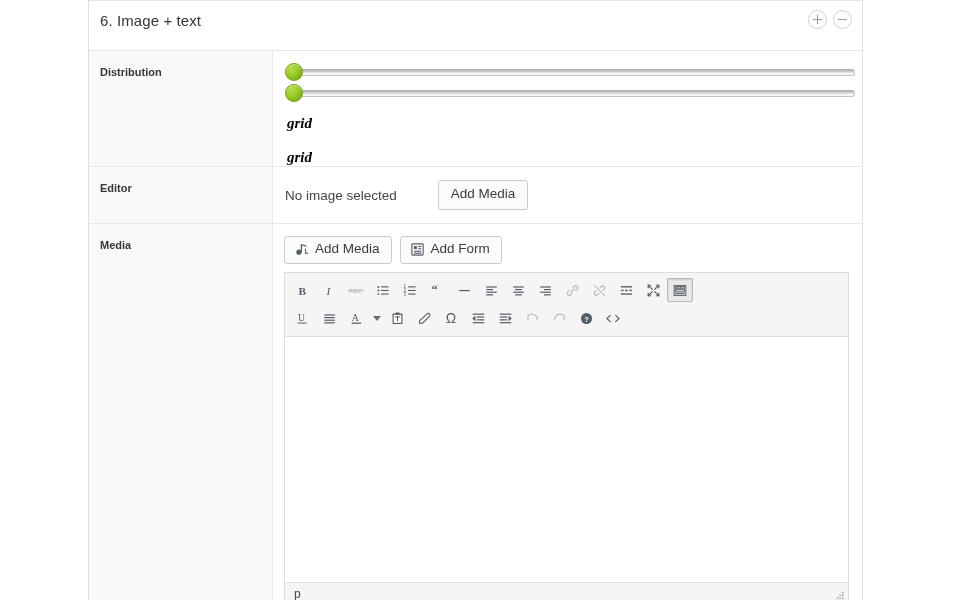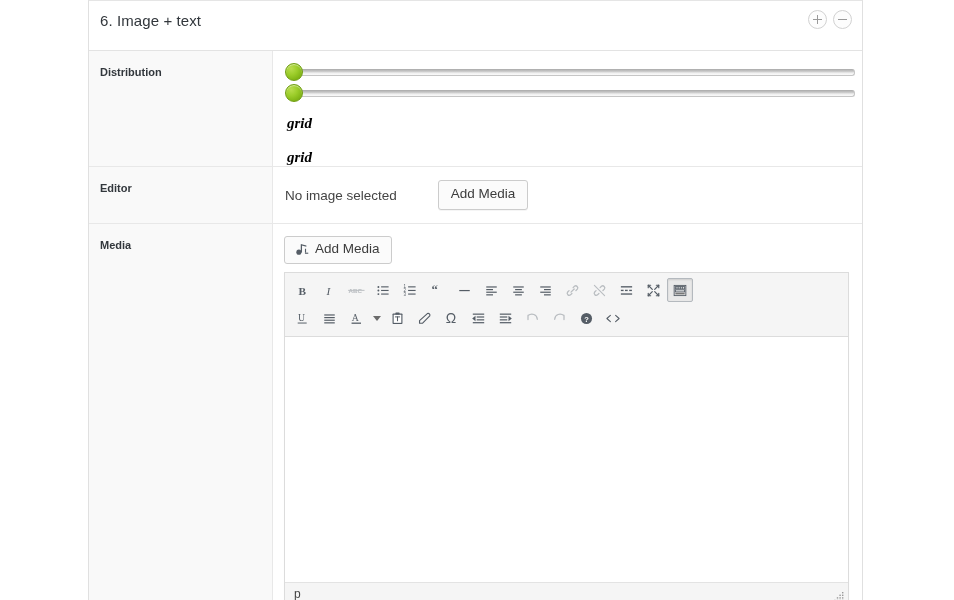--- a/index.html
+++ b/index.html
@@ -291,20 +291,33 @@
           <span>
             <svg width="15" height="15" viewBox="0 0 20 20" fill="#555d66">
               <circle cx="6.5" cy="13.5" r="3.4"></circle>
               <rect x="9" y="3" width="1.7" height="11"></rect>
               <path d="M10.2 3 L16.5 4.6 L16.5 6.4 L10.2 4.8 Z"></path>
               <rect x="14.6" y="9" width="1.5" height="5.2"></rect>
               <rect x="14.6" y="14.2" width="4.4" height="1.5"></rect>
             </svg>
           </span>
           <span>Add Media</span>
+        </div>
+        <div class="media-btn">
+          <span>
+            <svg width="15" height="15" viewBox="0 0 20 20" fill="none" stroke="#555d66" stroke-width="1.5">
+              <rect x="2.5" y="2.5" width="15" height="15" rx="1.2"></rect>
+              <rect x="5.2" y="5.4" width="4" height="4" fill="#555d66" stroke="none"></rect>
+              <line x1="11" y1="6" x2="15" y2="6"></line>
+              <line x1="11" y1="9" x2="15" y2="9"></line>
+              <line x1="5.2" y1="12.4" x2="15" y2="12.4"></line>
+              <line x1="5.2" y1="15" x2="15" y2="15"></line>
+            </svg>
+          </span>
+          <span>Add Form</span>
         </div>
       </div>
 
       <div id="editor-box">
 
         <div id="toolbar">
 
           <div class="toolbar-row">
 
             <div class="tbtn">

